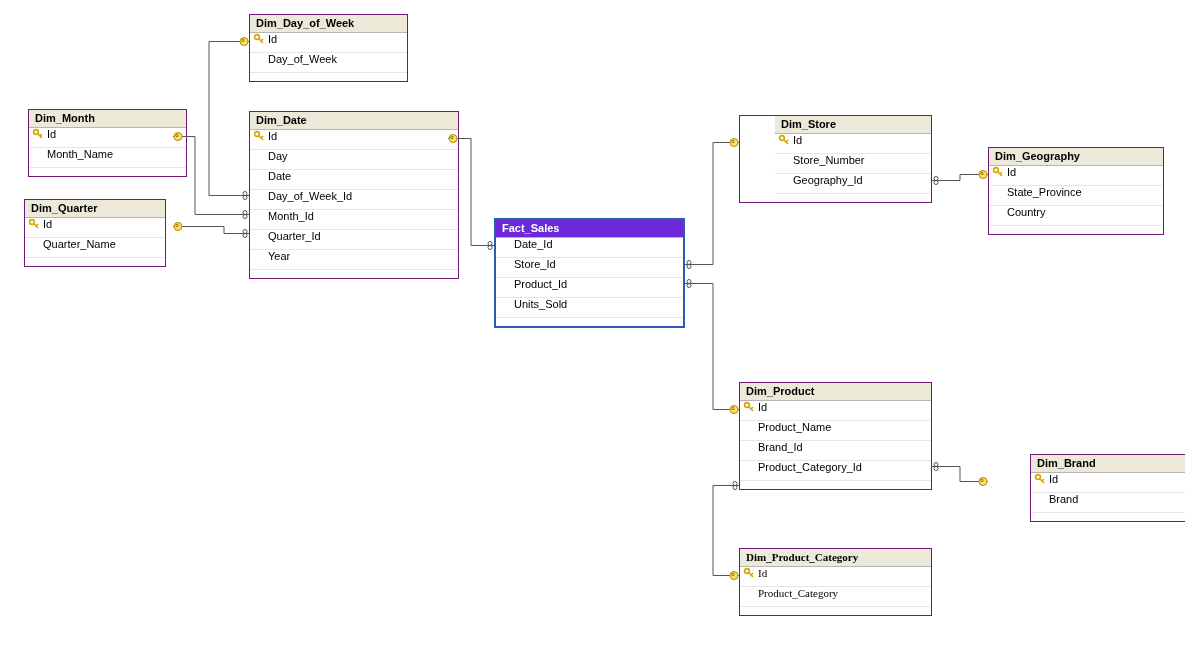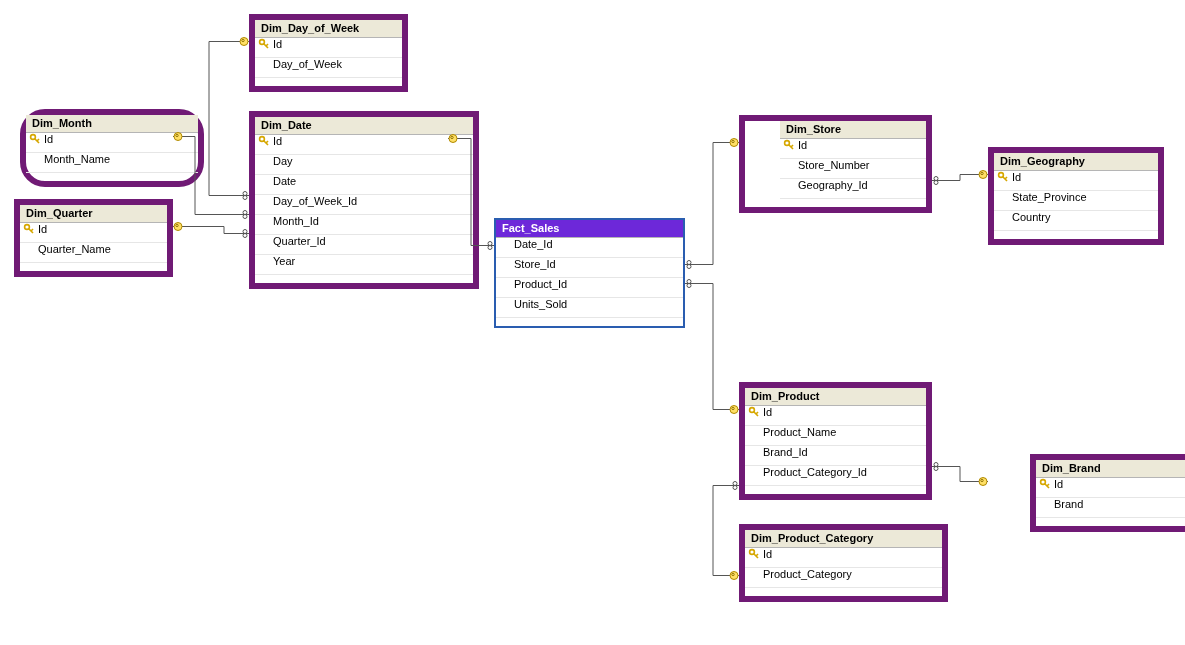--- a/index.html
+++ b/index.html
@@ -13,21 +13,21 @@
     color: #000;
     overflow: hidden;
   }
   .canvas {
     position: relative;
     width: 1185px;
     height: 645px;
   }
   .table {
     position: absolute;
-    border: 6px solid #701a75;
+    border: 1px solid #701a75;
     background: #fff;
     box-sizing: border-box;
   }
   .table .hdr {
     background: #ece9d8;
     border-bottom: 1px solid #b5b5b5;
     padding: 2px 6px 3px 6px;
     font-weight: bold;
     font-size: 11px;
     white-space: nowrap;
@@ -86,63 +86,63 @@
               </span>
             </span>
             <span class="nm">Id</span>
           </div>
           <div class="col">
             <span class="ic"></span>
             <span class="nm">Day_of_Week</span>
           </div>
         </div>
       </div>
-      <div class="table" style="left: 20px; top: 109px; width: 184px; border-radius: 25px;">
+      <div class="table" style="left: 28px; top: 109px; width: 159px;">
         <div class="hdr">Dim_Month</div>
         <div class="cols">
           <div class="col">
             <span class="ic">
               <span class="key-icon">
                 <svg width="12" height="12" viewBox="0 0 12 12">
                   <circle cx="4" cy="4" r="2.4" fill="none" stroke="#d6a700" stroke-width="1.6"></circle>
                   <line x1="5.5" y1="5.5" x2="10" y2="10" stroke="#d6a700" stroke-width="1.6"></line>
                   <line x1="8" y1="8" x2="10" y2="6" stroke="#d6a700" stroke-width="1.6"></line>
                 </svg>
               </span>
             </span>
             <span class="nm">Id</span>
           </div>
           <div class="col">
             <span class="ic"></span>
             <span class="nm">Month_Name</span>
           </div>
         </div>
       </div>
-      <div class="table" style="left: 14px; top: 199px; width: 159px;">
+      <div class="table" style="left: 24px; top: 199px; width: 142px;">
         <div class="hdr">Dim_Quarter</div>
         <div class="cols">
           <div class="col">
             <span class="ic">
               <span class="key-icon">
                 <svg width="12" height="12" viewBox="0 0 12 12">
                   <circle cx="4" cy="4" r="2.4" fill="none" stroke="#d6a700" stroke-width="1.6"></circle>
                   <line x1="5.5" y1="5.5" x2="10" y2="10" stroke="#d6a700" stroke-width="1.6"></line>
                   <line x1="8" y1="8" x2="10" y2="6" stroke="#d6a700" stroke-width="1.6"></line>
                 </svg>
               </span>
             </span>
             <span class="nm">Id</span>
           </div>
           <div class="col">
             <span class="ic"></span>
             <span class="nm">Quarter_Name</span>
           </div>
         </div>
       </div>
-      <div class="table" style="left: 249px; top: 111px; width: 230px;">
+      <div class="table" style="left: 249px; top: 111px; width: 210px;">
         <div class="hdr">Dim_Date</div>
         <div class="cols">
           <div class="col">
             <span class="ic">
               <span class="key-icon">
                 <svg width="12" height="12" viewBox="0 0 12 12">
                   <circle cx="4" cy="4" r="2.4" fill="none" stroke="#d6a700" stroke-width="1.6"></circle>
                   <line x1="5.5" y1="5.5" x2="10" y2="10" stroke="#d6a700" stroke-width="1.6"></line>
                   <line x1="8" y1="8" x2="10" y2="6" stroke="#d6a700" stroke-width="1.6"></line>
                 </svg>
@@ -290,21 +290,21 @@
               </span>
             </span>
             <span class="nm">Id</span>
           </div>
           <div class="col">
             <span class="ic"></span>
             <span class="nm">Brand</span>
           </div>
         </div>
       </div>
-      <div class="table" style="left: 739px; top: 524px; width: 209px;">
+      <div class="table" style="left: 739px; top: 548px; width: 193px; font-family: Liberation Serif, serif;">
         <div class="hdr">Dim_Product_Category</div>
         <div class="cols">
           <div class="col">
             <span class="ic">
               <span class="key-icon">
                 <svg width="12" height="12" viewBox="0 0 12 12">
                   <circle cx="4" cy="4" r="2.4" fill="none" stroke="#d6a700" stroke-width="1.6"></circle>
                   <line x1="5.5" y1="5.5" x2="10" y2="10" stroke="#d6a700" stroke-width="1.6"></line>
                   <line x1="8" y1="8" x2="10" y2="6" stroke="#d6a700" stroke-width="1.6"></line>
                 </svg>

